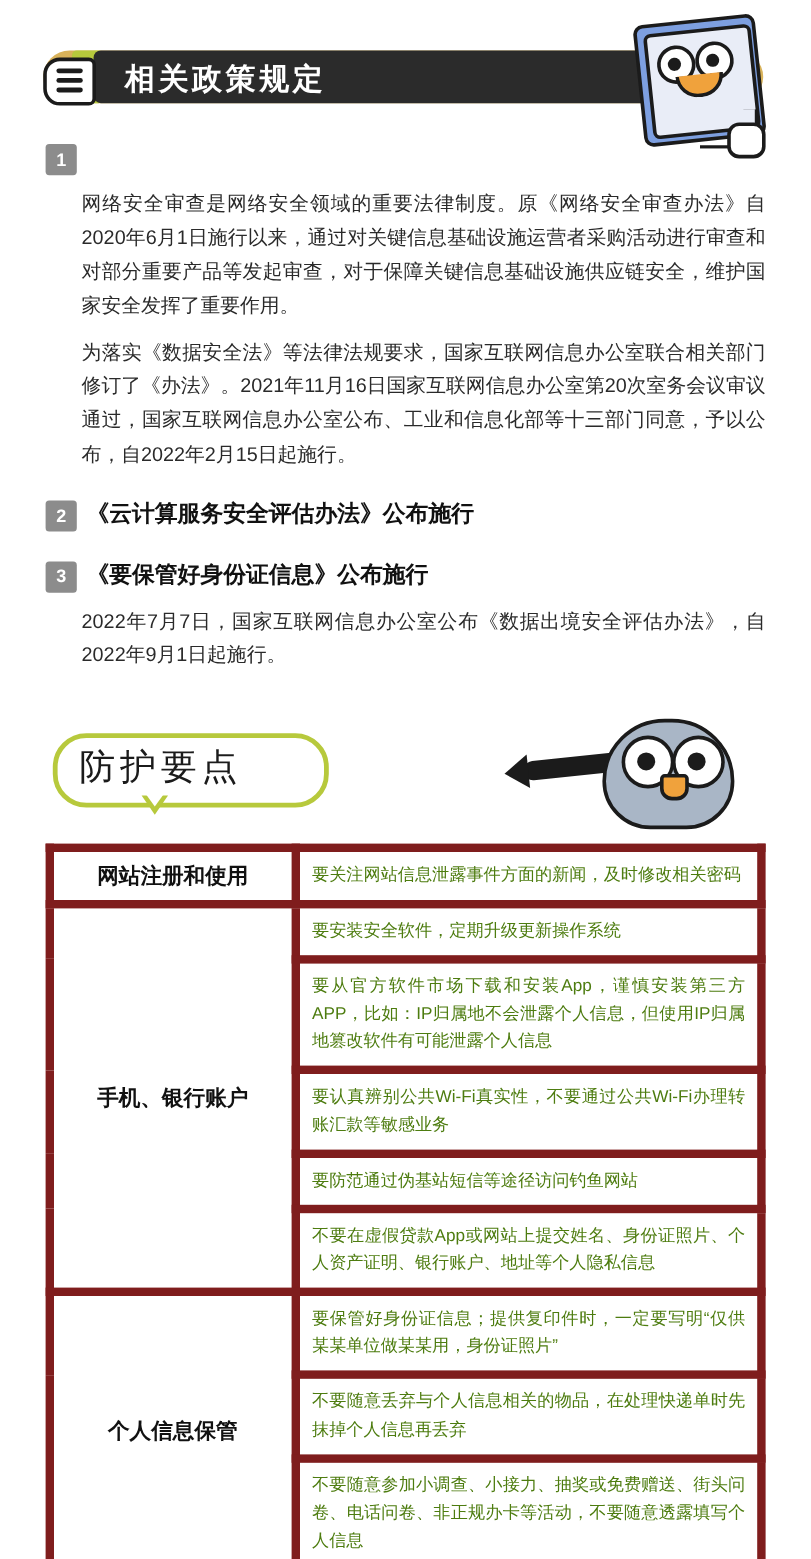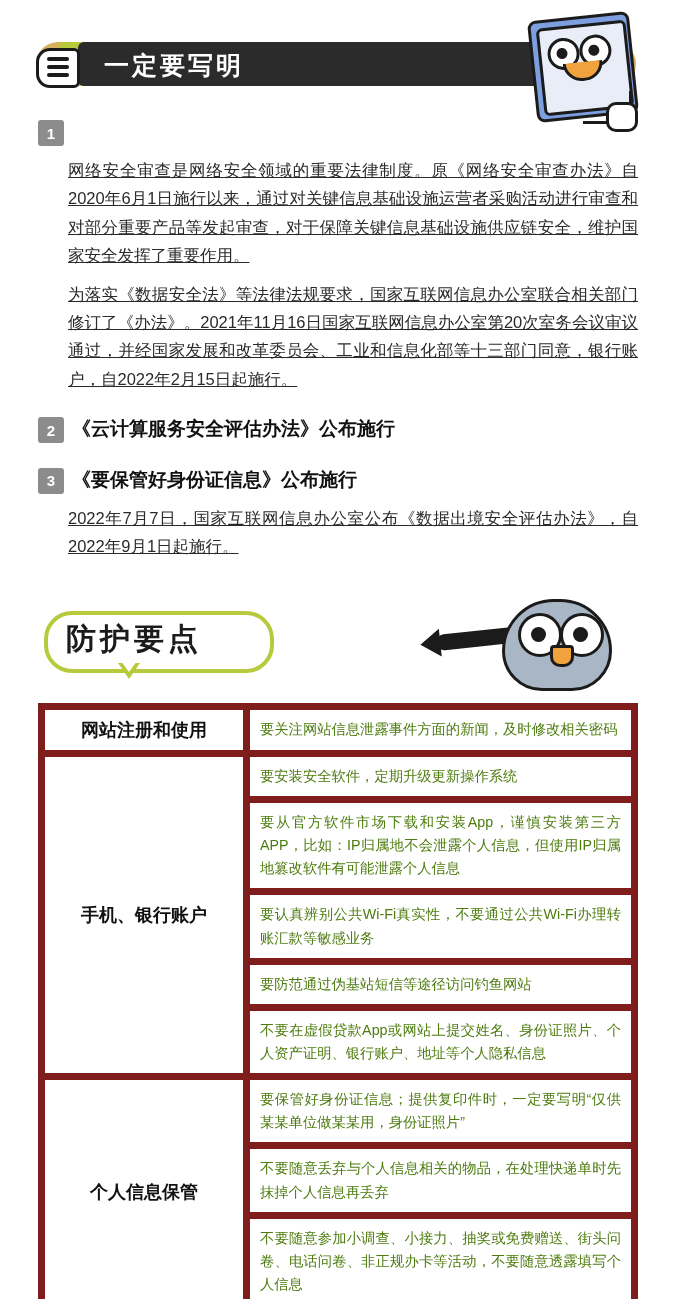--- a/index.html
+++ b/index.html
@@ -184,42 +184,41 @@
     font-weight:bold;
     color:#111111;
     line-height:1.5;
   }
   .para{
     font-size:16.5px;
     line-height:1.72;
     color:#2a2a2a;
     margin:10px 0 0 30px;
     text-align:justify;
-    text-decoration:underline;
   }
 
   
   .keypoints{
     position:relative;
     margin:46px 0 0 0;
     height:92px;
   }
   .kp-box{
     position:absolute;
     left:44px;top:4px;
     width:222px;height:54px;
     border:4px solid #b7c93c;
     border-radius:28px;
     background:#ffffff;
   }
   .kp-text{
     position:absolute;
     left:66px;top:12px;
     font-size:30px;
-    font-weight:bold;
+    font-weight:normal;
     letter-spacing:4px;
     color:#1b1b1b;
   }
   .kp-tail{
     position:absolute;
     left:118px;top:56px;
     width:0;height:0;
     border-left:11px solid transparent;
     border-right:11px solid transparent;
     border-top:16px solid #b7c93c;
@@ -320,21 +319,21 @@
 </head>
 <body>
 
 <div class="page">
 
   <div class="banner">
     <div class="banner-bar"></div>
     <div class="banner-green"></div>
     <div class="banner-bar-inner"></div>
     <div class="banner-hand"></div>
-    <div class="banner-title">一定要写明</div>
+    <div class="banner-title">相关政策规定</div>
 
     <div class="mascot-book">
       <div class="book-body"></div>
       <div class="book-page"></div>
       <div class="book-face">
         <div class="eye left">
             <div class="pupil"></div>
           </div>
         <div class="eye right">
             <div class="pupil"></div>
@@ -345,21 +344,21 @@
       <div class="book-hand"></div>
     </div>
   </div>
 
   <div class="content">
 
     <div class="item-head">
       <div class="num-badge">1</div>
     </div>
     <div class="para">网络安全审查是网络安全领域的重要法律制度。原《网络安全审查办法》自2020年6月1日施行以来，通过对关键信息基础设施运营者采购活动进行审查和对部分重要产品等发起审查，对于保障关键信息基础设施供应链安全，维护国家安全发挥了重要作用。</div>
-    <div class="para">为落实《数据安全法》等法律法规要求，国家互联网信息办公室联合相关部门修订了《办法》。2021年11月16日国家互联网信息办公室第20次室务会议审议通过，并经国家发展和改革委员会、工业和信息化部等十三部门同意，银行账户，自2022年2月15日起施行。</div>
+    <div class="para">为落实《数据安全法》等法律法规要求，国家互联网信息办公室联合相关部门修订了《办法》。2021年11月16日国家互联网信息办公室第20次室务会议审议通过，国家互联网信息办公室公布、工业和信息化部等十三部门同意，予以公布，自2022年2月15日起施行。</div>
 
     <div class="item-head">
       <div class="num-badge">2</div>
       <div class="item-title">《云计算服务安全评估办法》公布施行</div>
     </div>
 
     <div class="item-head">
       <div class="num-badge">3</div>
       <div class="item-title">《要保管好身份证信息》公布施行</div>
     </div>

